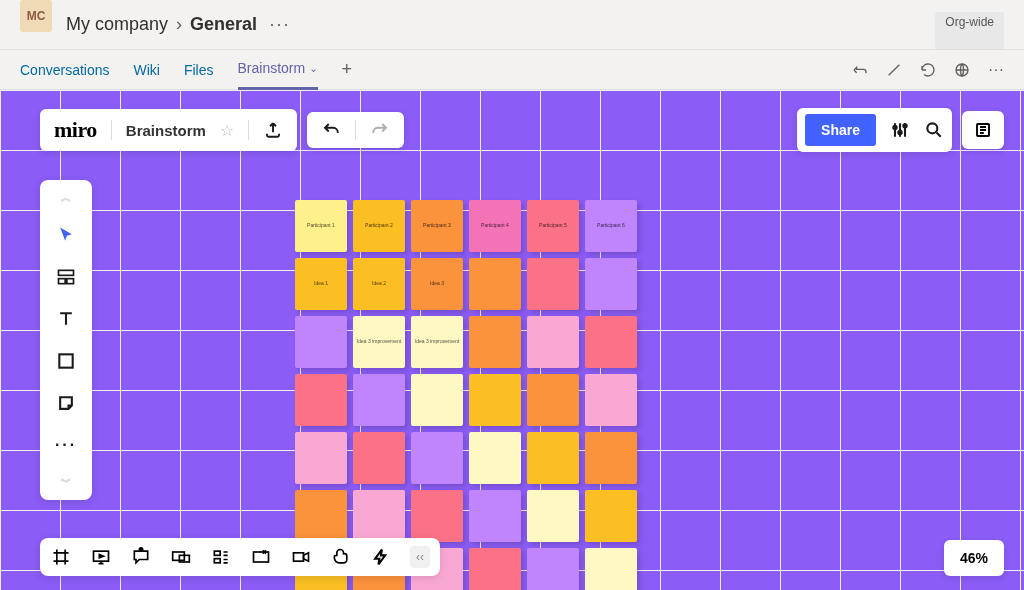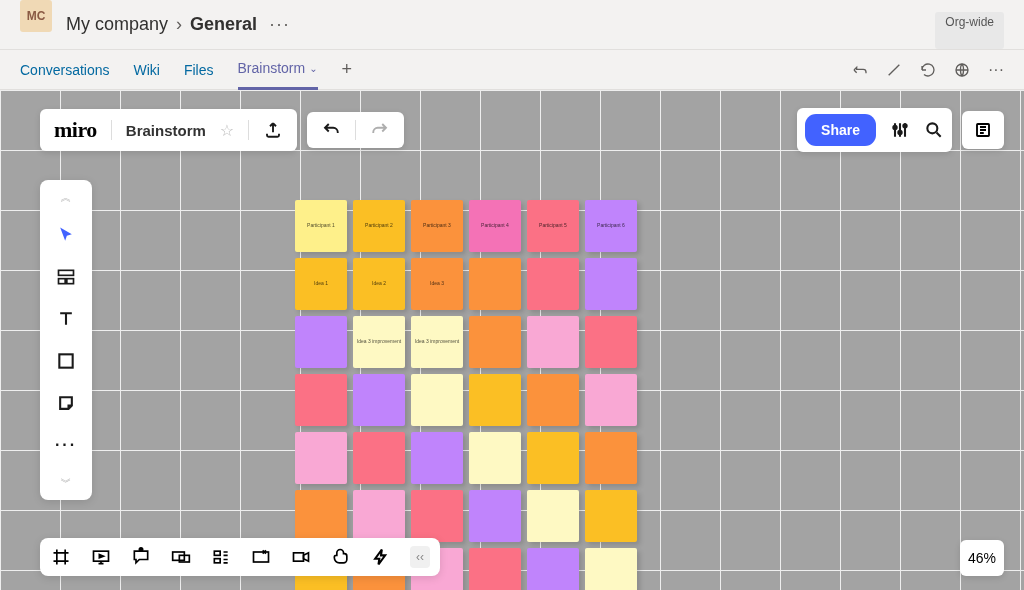--- a/index.html
+++ b/index.html
@@ -15,49 +15,49 @@
   
   .tabs-bar { height: 40px; display: flex; align-items: center; padding: 0 20px; background: #f3f2f1; border-bottom: 1px solid #e1dfdd; }
   .tab { font-size: 14px; color: #0369a1; margin-right: 24px; height: 40px; display: flex; align-items: center; cursor: pointer; position: relative; }
   .tab.active { color: #6264a7; font-weight: 500; border-bottom: 3px solid #6264a7; }
   .tab .chev-down { font-size: 10px; margin-left: 4px; }
   .tab-add { color: #605e5c; font-size: 18px; cursor: pointer; }
   .tabs-right { margin-left: auto; display: flex; align-items: center; gap: 18px; color: #605e5c; }
   .tabs-right span { cursor: pointer; font-size: 16px; }
   .tabs-right svg { width: 16px; height: 16px; }
   
-  .miro-area { position: relative; height: 500px; background: #a3a3a3; }
+  .miro-area { position: relative; height: 500px; background: #8b5cf6; }
   .grid-bg { position: absolute; inset: 0; background-image:
     linear-gradient(to right, #eee 1px, transparent 1px),
     linear-gradient(to bottom, #eee 1px, transparent 1px);
     background-size: 60px 60px; }
   
   .miro-topbar { position: absolute; top: 18px; left: 40px; right: 20px; display: flex; align-items: center; gap: 10px; z-index: 10; }
   .miro-card { background: #fff; border-radius: 6px; box-shadow: 0 2px 6px rgba(0,0,0,0.12); display: flex; align-items: center; padding: 8px 14px; gap: 14px; }
   .miro-logo { font-family: Georgia, serif; font-weight: 700; font-size: 22px; letter-spacing: -0.5px; }
   .board-name { font-size: 15px; font-weight: 600; color: #333; }
   .star { color: #bbb; font-size: 16px; }
   .icon-btn { width: 20px; height: 20px; display: flex; align-items: center; justify-content: center; cursor: pointer; color: #1a1a1a; }
   .vdiv { width: 1px; height: 20px; background: #ddd; }
   .spacer { flex: 1; }
-  .share-btn { background: #4262ff; color: #fff; font-size: 14px; font-weight: 600; padding: 8px 16px; border: none; border-radius: 11px; cursor: pointer; }
+  .share-btn { background: #4262ff; color: #fff; font-size: 14px; font-weight: 600; padding: 8px 16px; border: none; border-radius: 3px; cursor: pointer; }
   .miro-right-group { display: flex; align-items: center; background: #fff; border-radius: 6px; box-shadow: 0 2px 6px rgba(0,0,0,0.12); padding: 6px 8px; gap: 14px; }
   .activity-btn { background: #fff; border-radius: 6px; box-shadow: 0 2px 6px rgba(0,0,0,0.12); padding: 10px 12px; cursor: pointer; }
   
   .toolbox { position: absolute; top: 90px; left: 40px; width: 52px; background: #fff; border-radius: 8px; box-shadow: 0 2px 8px rgba(0,0,0,0.12); display: flex; flex-direction: column; align-items: center; padding: 10px 0; gap: 18px; z-index: 10; }
   .tool { width: 24px; height: 24px; display: flex; align-items: center; justify-content: center; cursor: pointer; color: #1a1a1a; }
   .tool.active svg { fill: #4262ff; }
   .tool-chev { color: #bbb; font-size: 11px; }
   .tool-more { letter-spacing: 2px; font-weight: 700; }
   
   .bottom-bar { position: absolute; bottom: 14px; left: 40px; background: #fff; border-radius: 8px; box-shadow: 0 2px 8px rgba(0,0,0,0.12); display: flex; align-items: center; padding: 8px 10px; gap: 18px; z-index: 10; }
   .bottom-bar .bicon { width: 22px; height: 22px; cursor: pointer; display:flex; align-items:center; justify-content:center; }
   .collapse-chev { background: #f0f0f0; border-radius: 4px; padding: 4px 6px; color: #888; font-size: 12px; cursor: pointer; }
   
-  .zoom-card { position: absolute; bottom: 14px; right: 20px; background: #fff; border-radius: 6px; box-shadow: 0 2px 6px rgba(0,0,0,0.12); padding: 10px 8px; font-size: 14px; font-weight: 400; z-index: 10; }
+  .zoom-card { position: absolute; bottom: 14px; right: 20px; background: #fff; border-radius: 6px; box-shadow: 0 2px 6px rgba(0,0,0,0.12); padding: 10px 16px; font-size: 14px; font-weight: 700; z-index: 10; }
   
   .notes { position: absolute; top: 110px; left: 295px; display: grid; grid-template-columns: repeat(6, 52px); grid-auto-rows: 52px; gap: 6px; z-index: 5; }
   .note { width: 52px; height: 52px; border-radius: 2px; box-shadow: 3px 3px 5px rgba(0,0,0,0.15); display: flex; align-items: center; justify-content: center; font-size: 5px; text-align: center; color: rgba(0,0,0,0.7); padding: 2px; line-height: 1.1; cursor: pointer; }
   svg { display: block; }
 </style>
 </head>
 <body>
 
 <div class="teams-header">
   <div class="team-avatar">MC</div>

